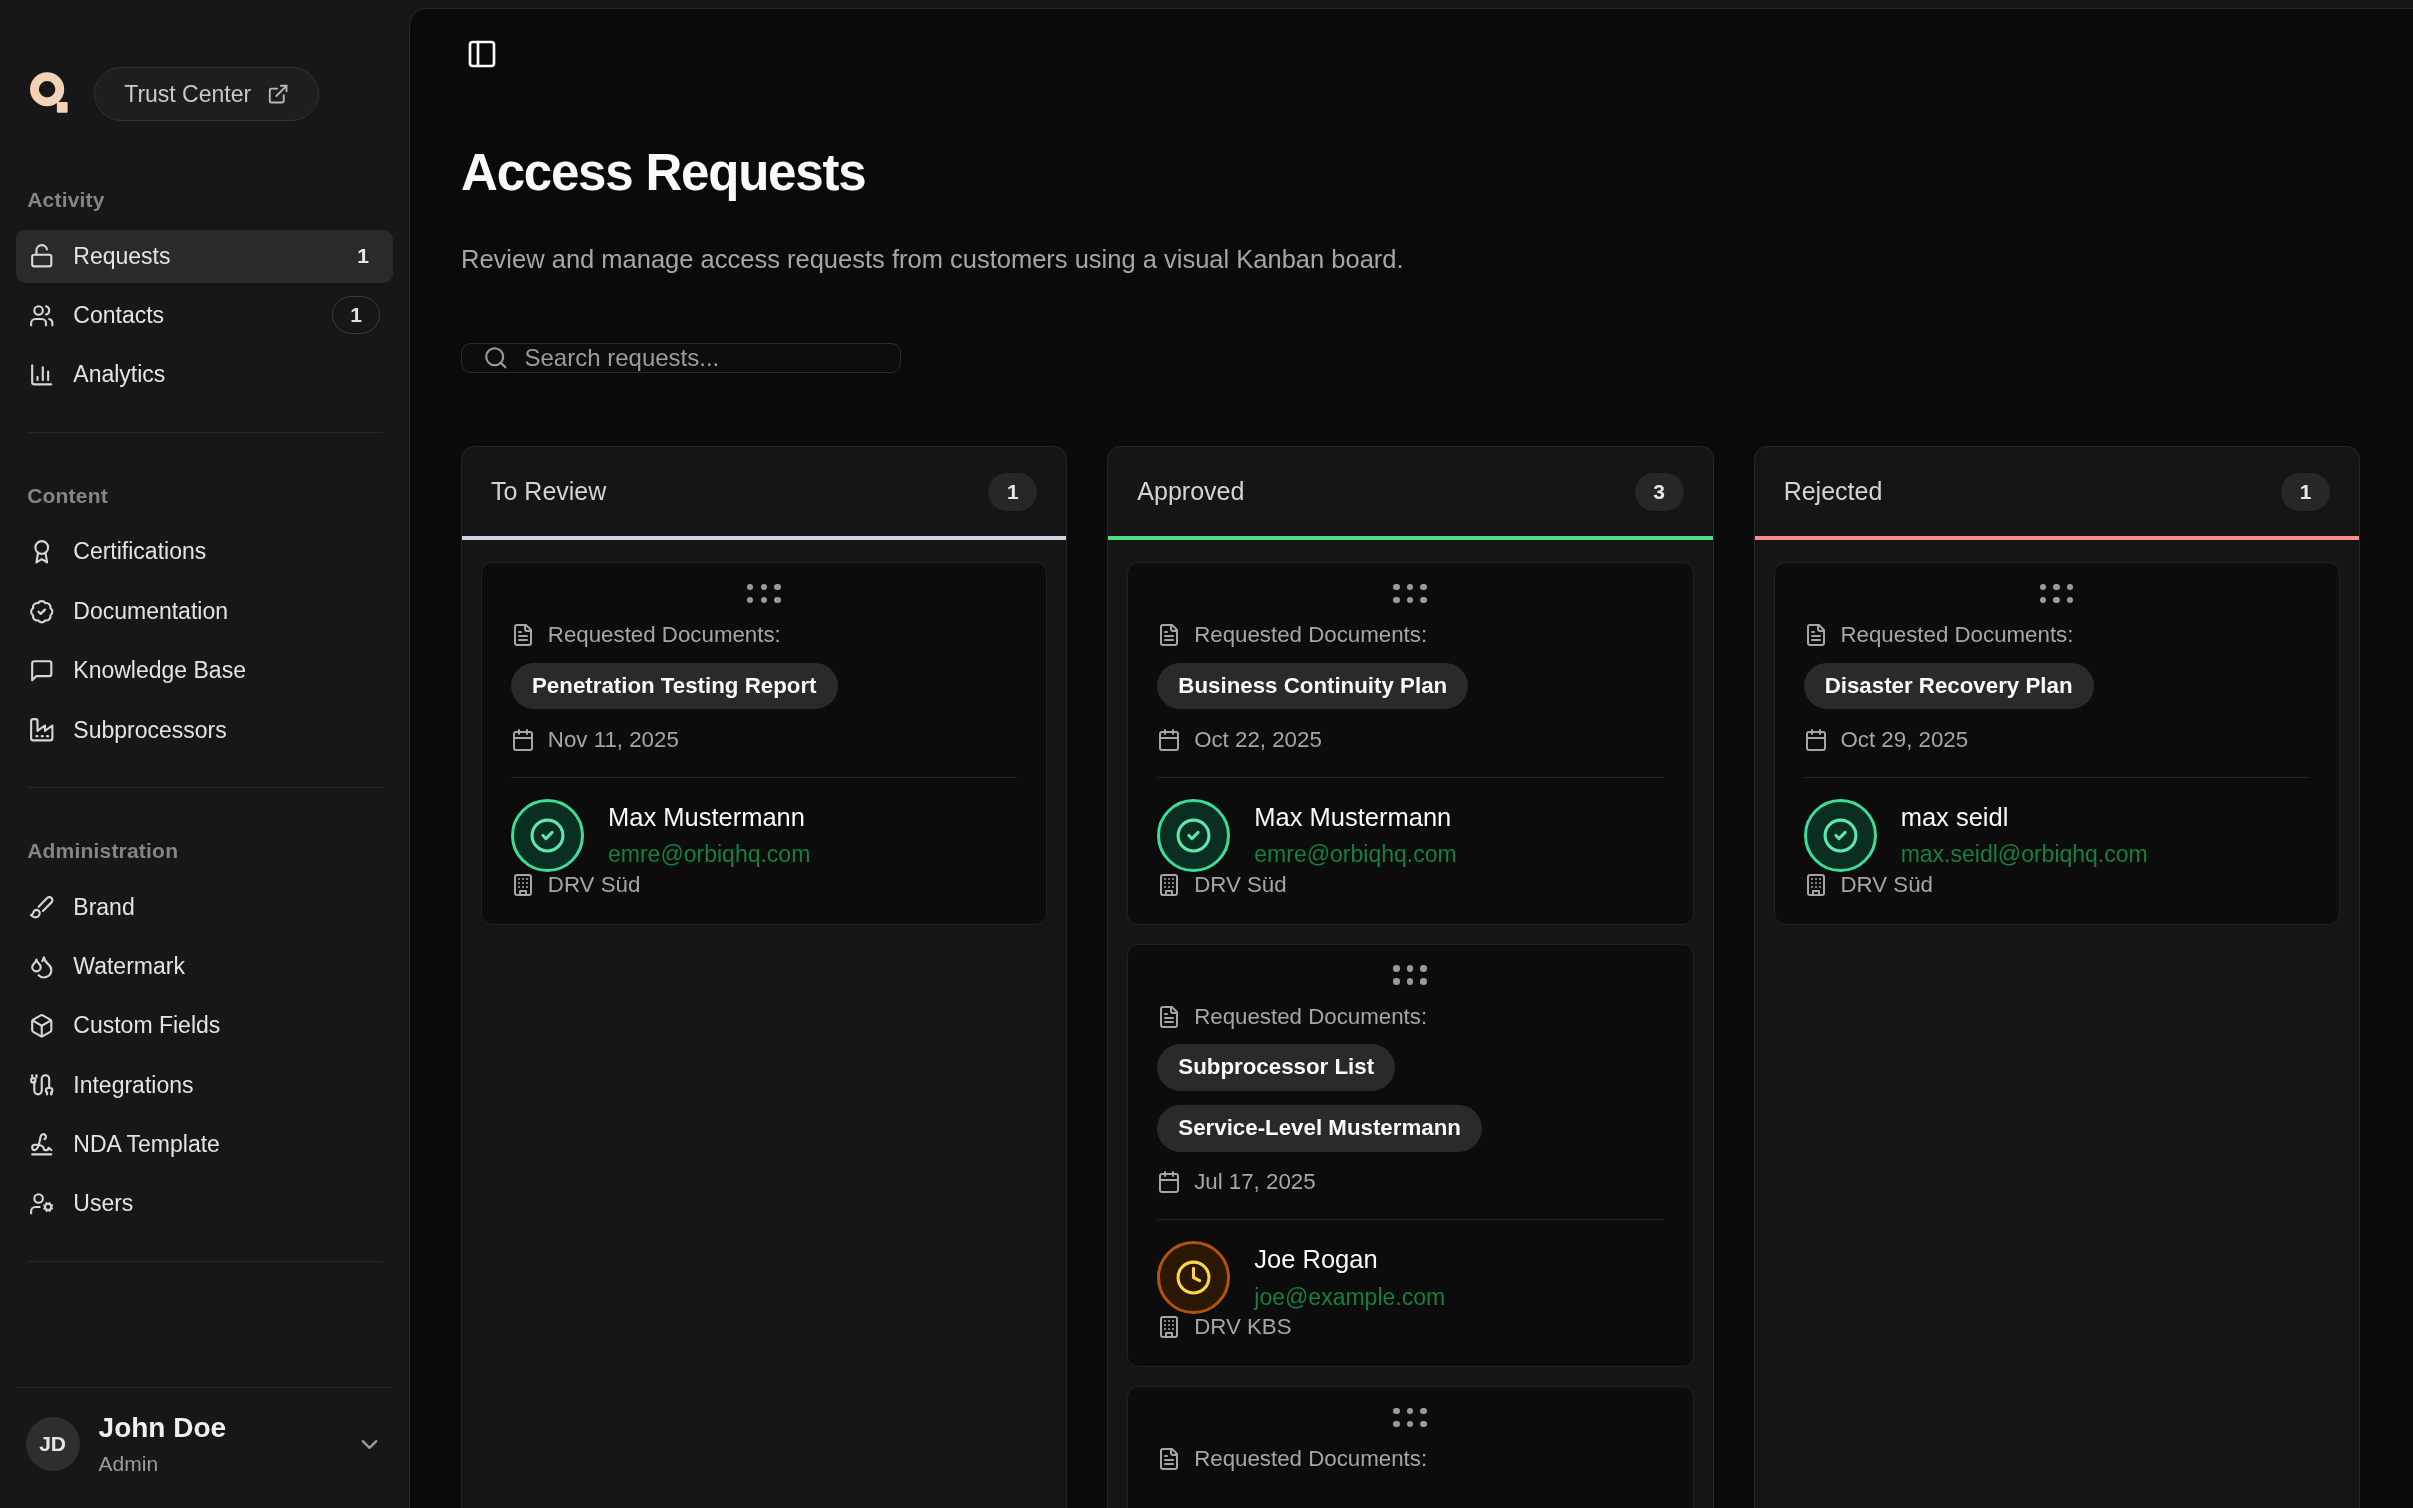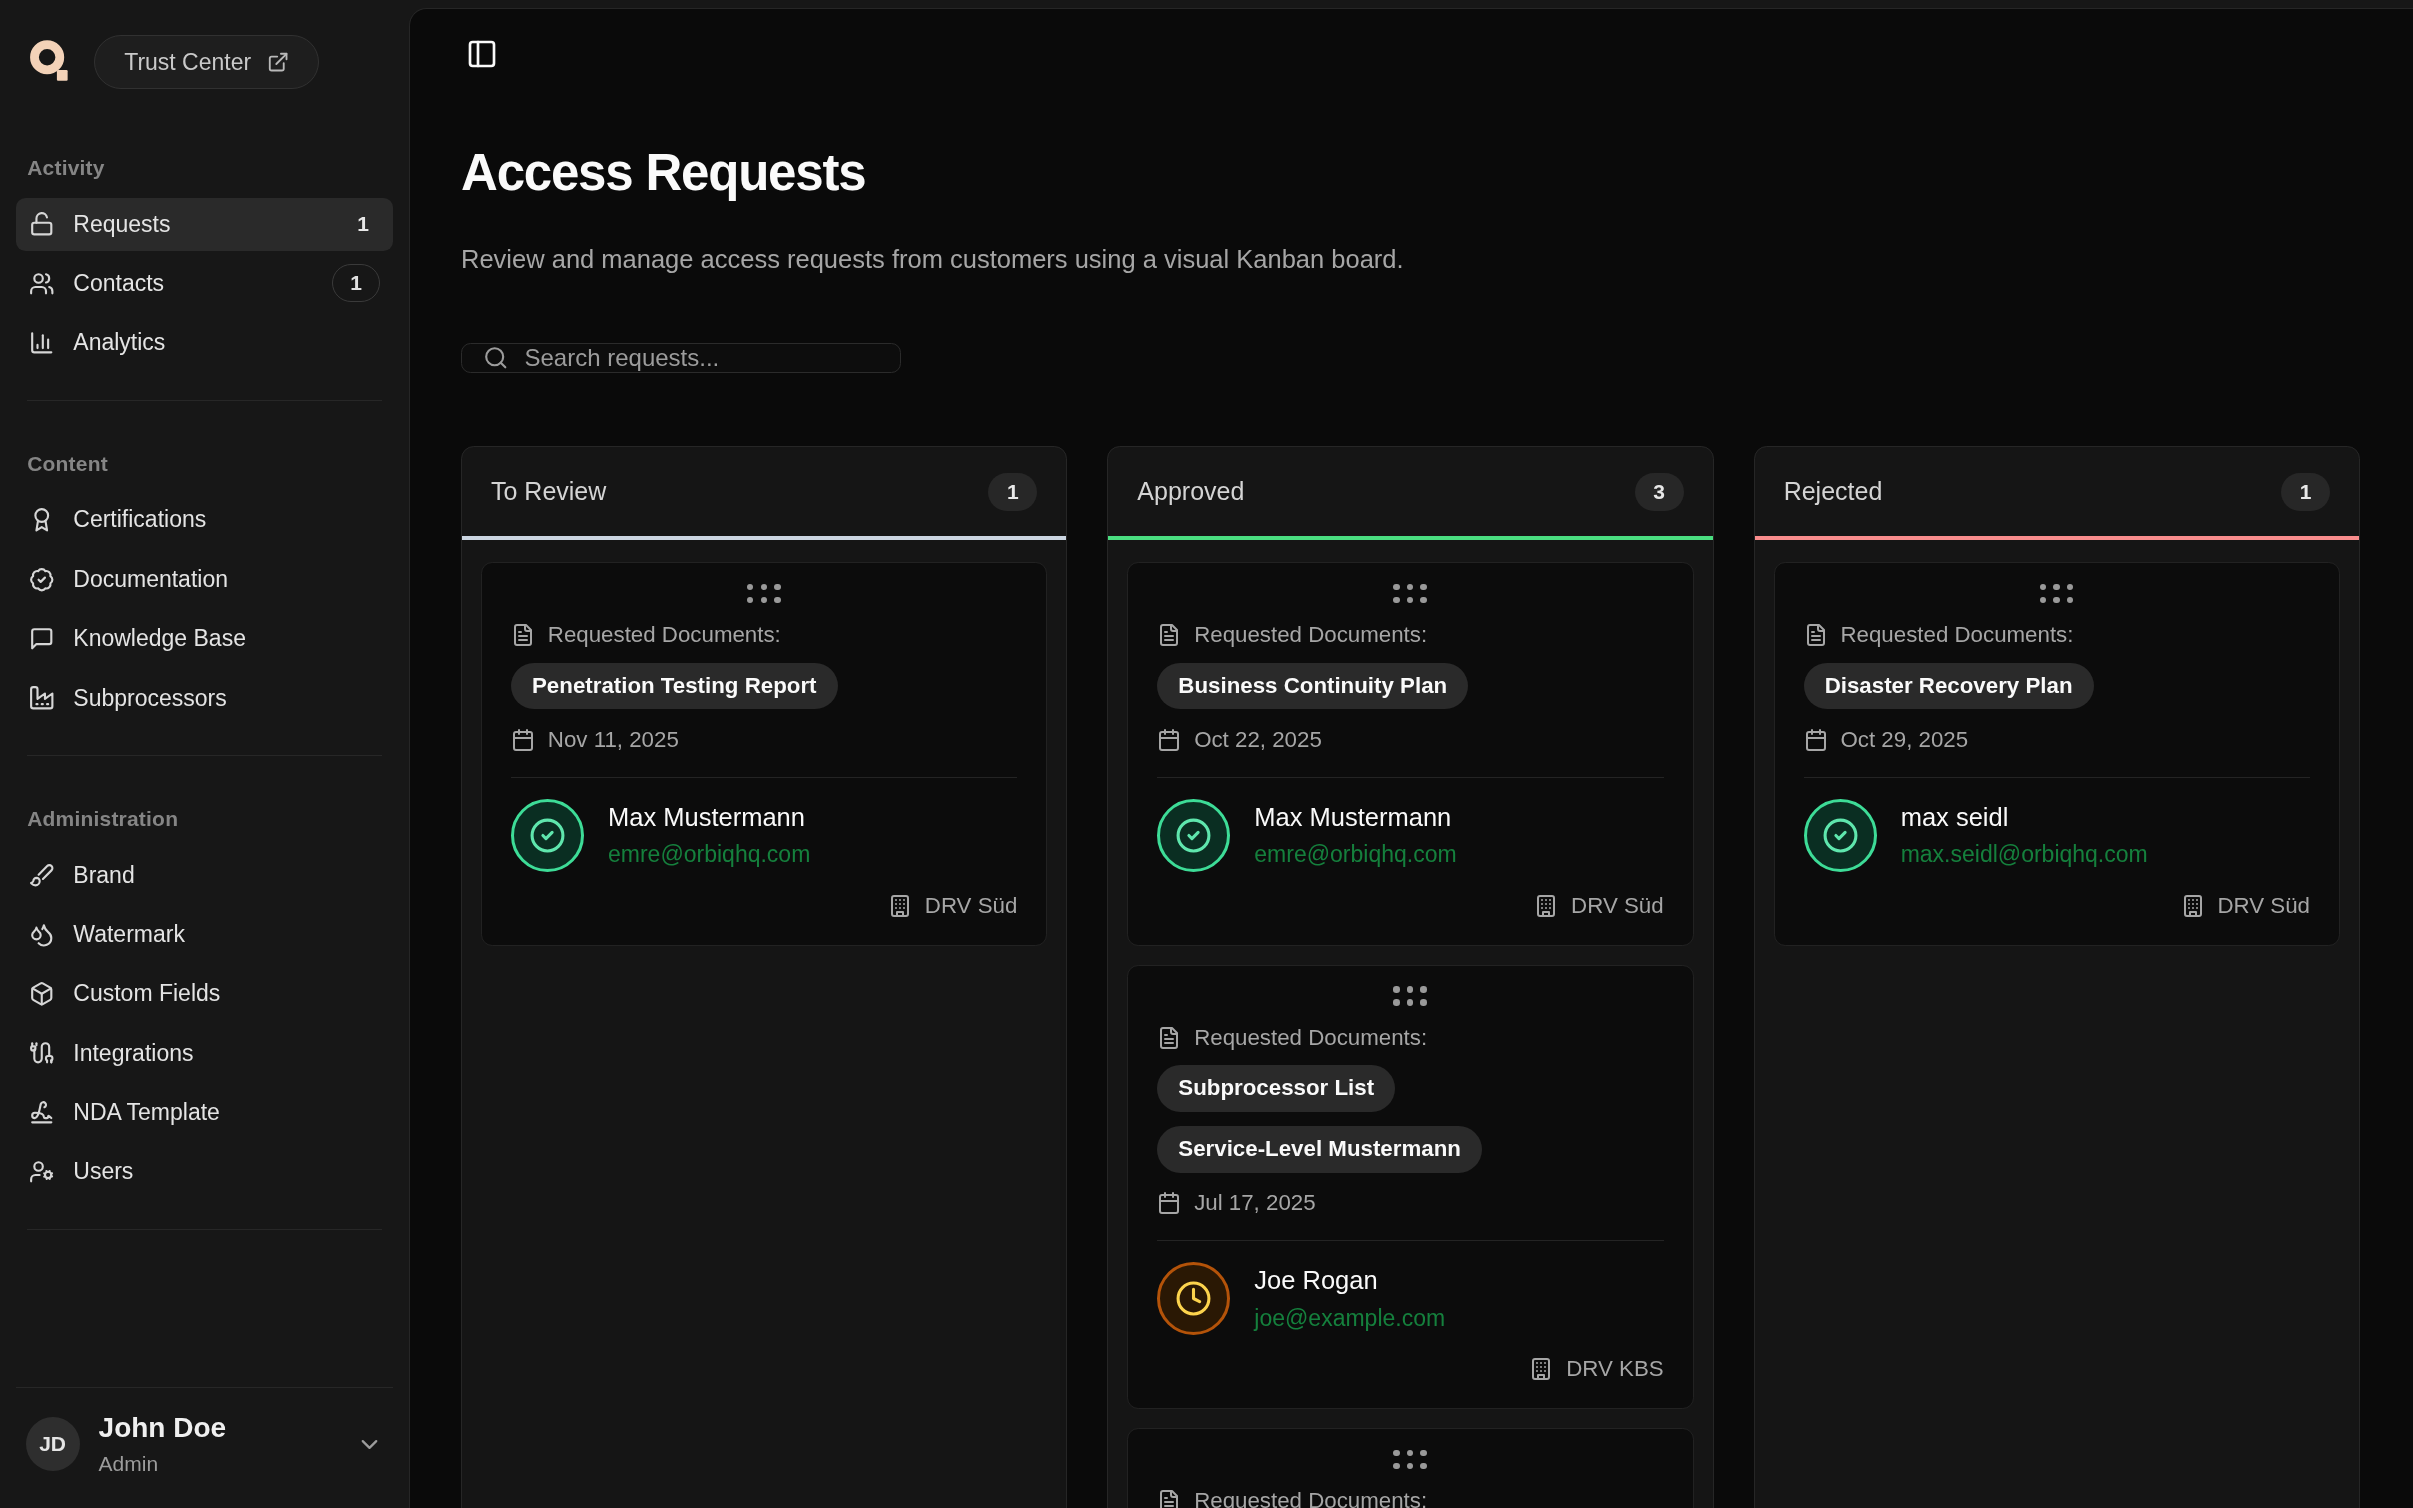--- a/index.html
+++ b/index.html
@@ -32,21 +32,21 @@
     background:var(--bg-sidebar);
     font-family:"Liberation Sans","DejaVu Sans",sans-serif;
     color:var(--txt-bright);
     display:flex;
   }
   svg.ic{display:block;flex:none;stroke:currentColor;fill:none;stroke-width:2;stroke-linecap:round;stroke-linejoin:round;}
 
   
   .sidebar{width:409px;flex:none;height:100%;background:var(--bg-sidebar);
     display:flex;flex-direction:column;padding:0 16px;}
-  .logo-row{display:flex;align-items:center;gap:21px;padding:35px 11.2px 16px;}
+  .logo-row{display:flex;align-items:center;gap:21px;padding:35px 11.2px 16px;margin-top:32px;}
   .logo-mark{width:46px;height:46px;color:var(--logo);}
   .trust-pill{display:flex;align-items:center;gap:16px;height:54px;padding:0 29px;
     border-radius:797px;border:1.6px solid #313131;background:#1e1e1e;
     color:#c9c9c9;font-size:23px;cursor:pointer;}
   .trust-pill svg{width:22.3px;height:22.3px;color:#b9b9b9;}
 
   .section-label{font-size:21px;font-weight:600;color:var(--txt-faint);
     margin:51px 11.2px 17.6px;letter-spacing:0.2px;}
   .sidebar .section-label:first-of-type{margin-top:64px;}
   .nav-item{display:flex;align-items:center;gap:19px;height:53px;padding:0 12.8px;
@@ -116,21 +116,21 @@
   .date-row{margin-top:17.6px;}
   .card-divider{border:none;border-top:1.6px solid #242424;margin:24px 0 21px;}
   .person{display:flex;align-items:center;gap:24px;}
   .status-avatar{width:73px;height:73px;border-radius:50%;border:3.2px solid;
     display:flex;align-items:center;justify-content:center;flex:none;}
   .status-avatar svg{width:37px;height:37px;}
   .status-avatar.ok{border-color:var(--green);background:var(--green-bg);color:var(--green-soft);}
   .status-avatar.pending{border-color:var(--amber);background:var(--amber-bg);color:var(--amber-icon);}
   .p-name{font-size:25.5px;font-weight:500;color:var(--txt-bright);margin-bottom:9.6px;}
   .p-email{font-size:23px;color:#15803d;}
-  .company-row{margin-top:21px;justify-content:flex-end;}
+  .company-row{}
 </style>
 </head>
 <body>
 
 <aside class="sidebar">
   <div class="logo-row">
     <svg class="logo-mark" viewBox="0 0 24 24">
       <circle cx="10.5" cy="9.5" r="6.6" fill="none" stroke="currentColor" stroke-width="4.6"></circle>
       <rect x="15.6" y="16.2" width="5.6" height="5.6" rx="0.6" fill="currentColor" stroke="none"></rect>
     </svg>

